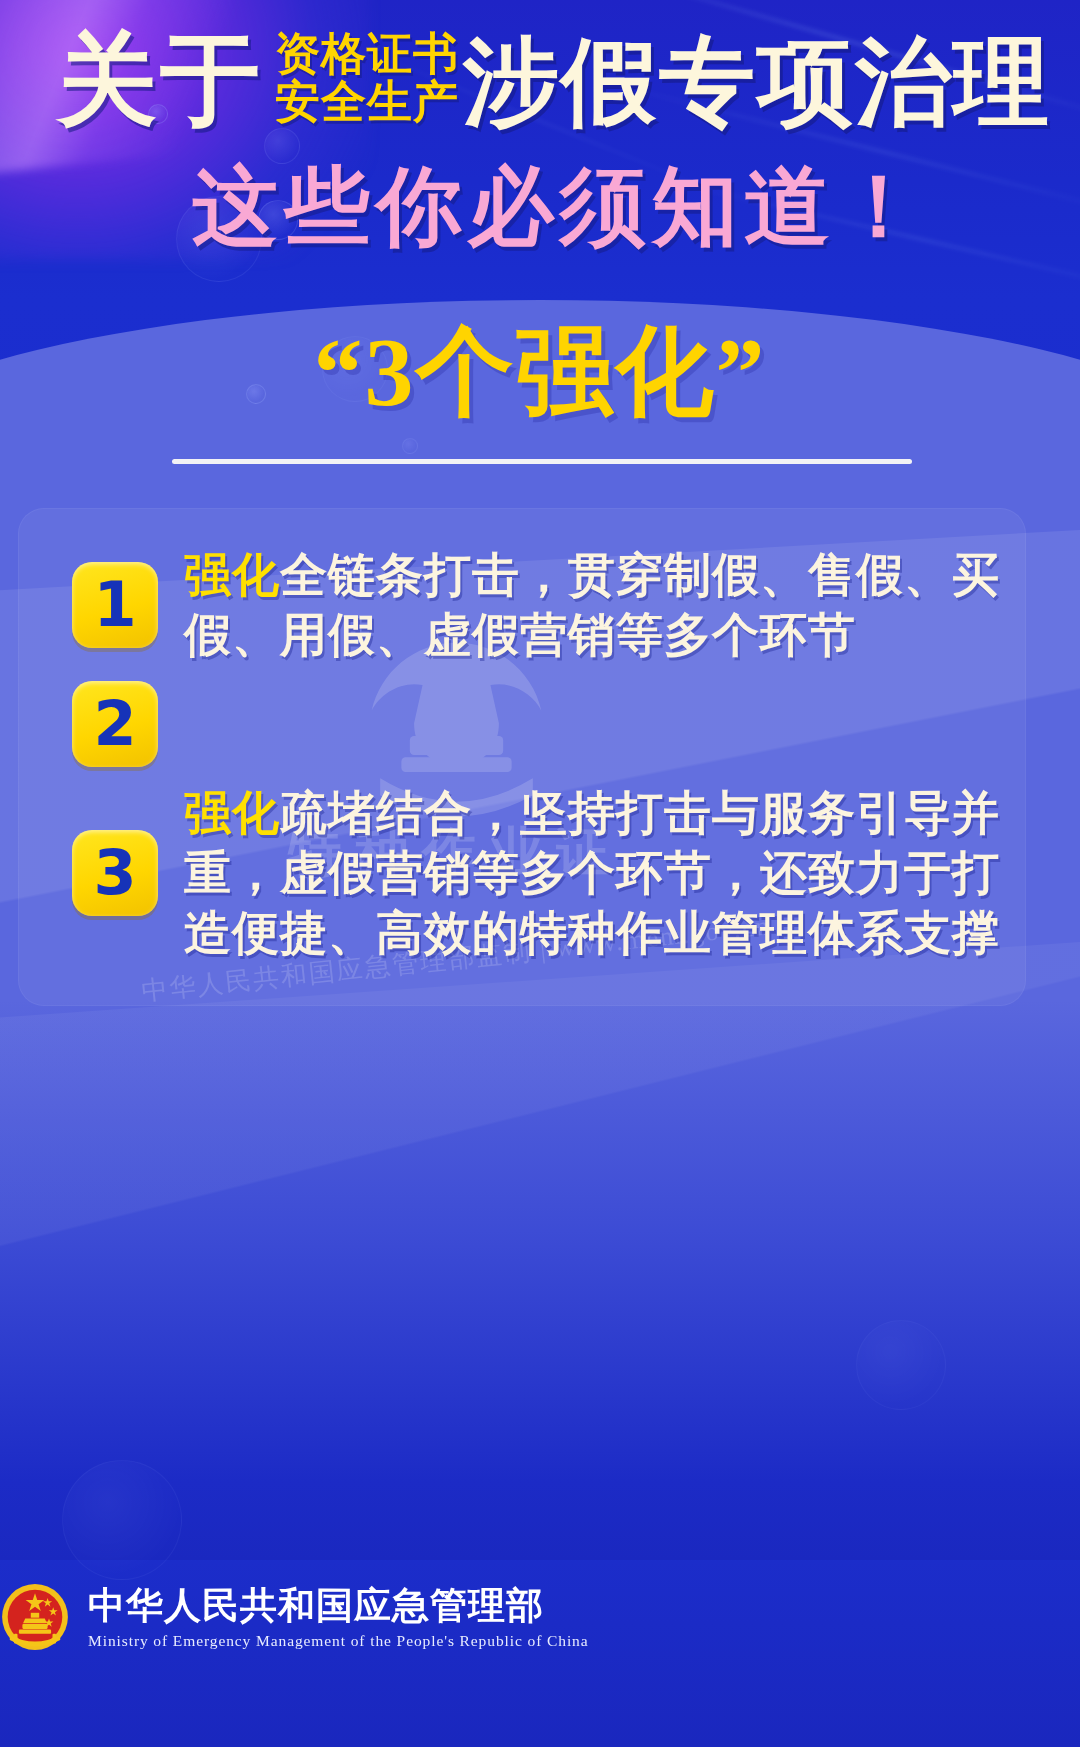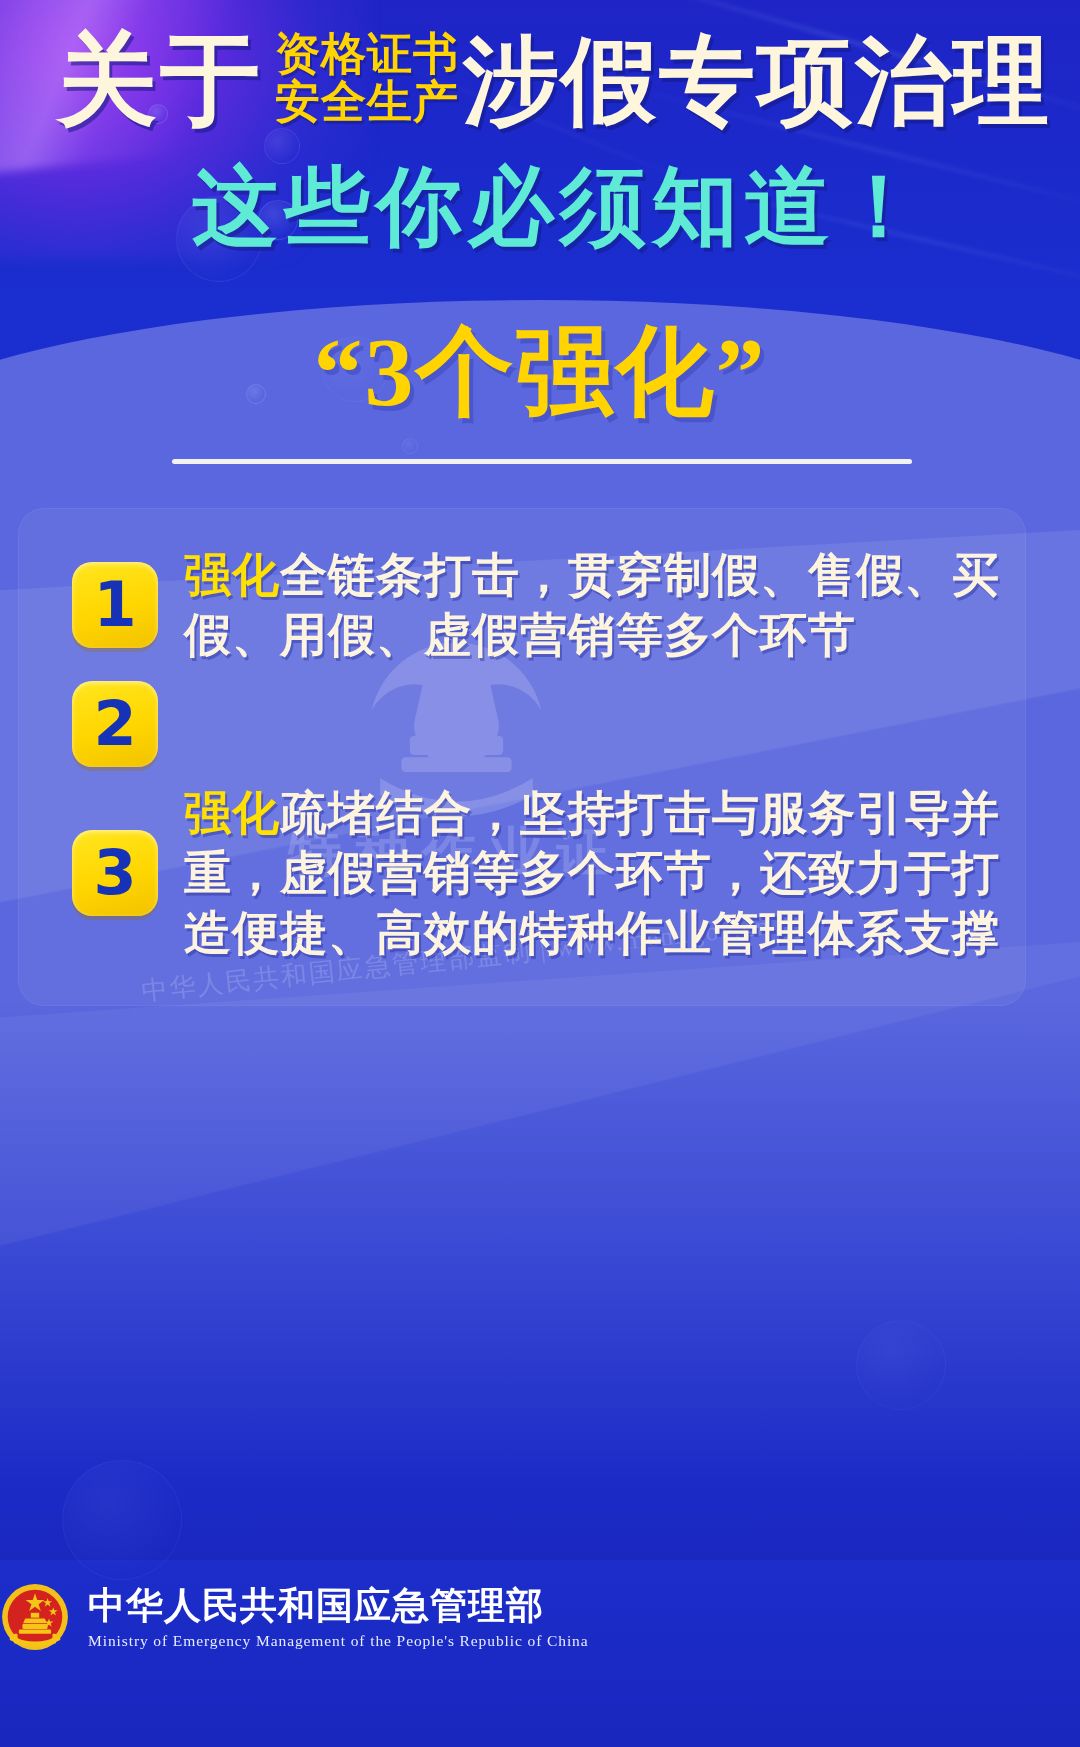--- a/index.html
+++ b/index.html
@@ -198,40 +198,40 @@
   .stack-l {
     font-family: "DejaVu Sans", sans-serif;
     font-weight: 700;
     font-size: 45px;
     line-height: 48px;
     color: #FFD400;
     letter-spacing: 1px;
     text-shadow: 2px 3px 0 rgba(20,25,130,0.5);
   }
   .big-title {
-    font-family: Liberation Serif, serif;
+    font-family: Liberation Sans, sans-serif;
     font-weight: 700;
     font-size: 96px;
     line-height: 104px;
     color: #FDF6DC;
     letter-spacing: 2px;
     text-shadow: 3px 4px 0 rgba(20,25,130,0.55);
     margin-top: 12px;
   }
   .sub-title {
     position: absolute;
     left: 0; top: 158px;
     width: 1080px;
     text-align: center;
     padding-left: 40px;
     font-family: "DejaVu Sans", sans-serif;
     font-weight: 700;
     font-size: 86px;
     line-height: 96px;
-    color: #5eead4;
+    color: #f9a8d4;
     letter-spacing: 6px;
     text-shadow: 3px 4px 0 rgba(20,25,130,0.5);
   }
 
   
   .sec-title {
     position: absolute;
     left: 0; top: 318px;
     width: 1080px;
     text-align: center;

